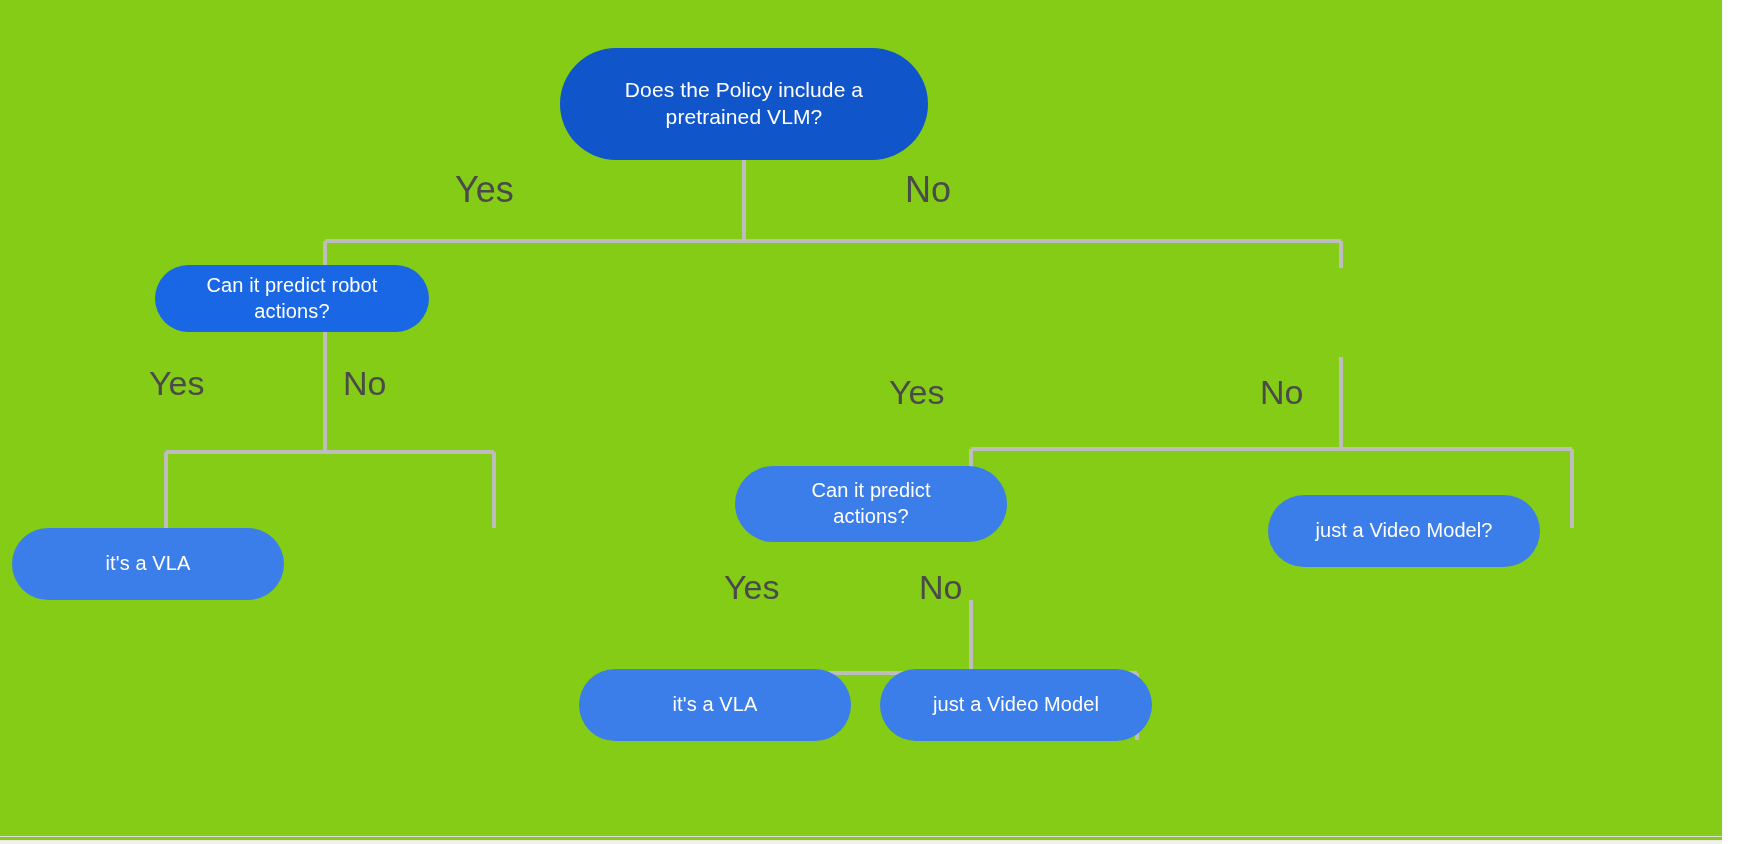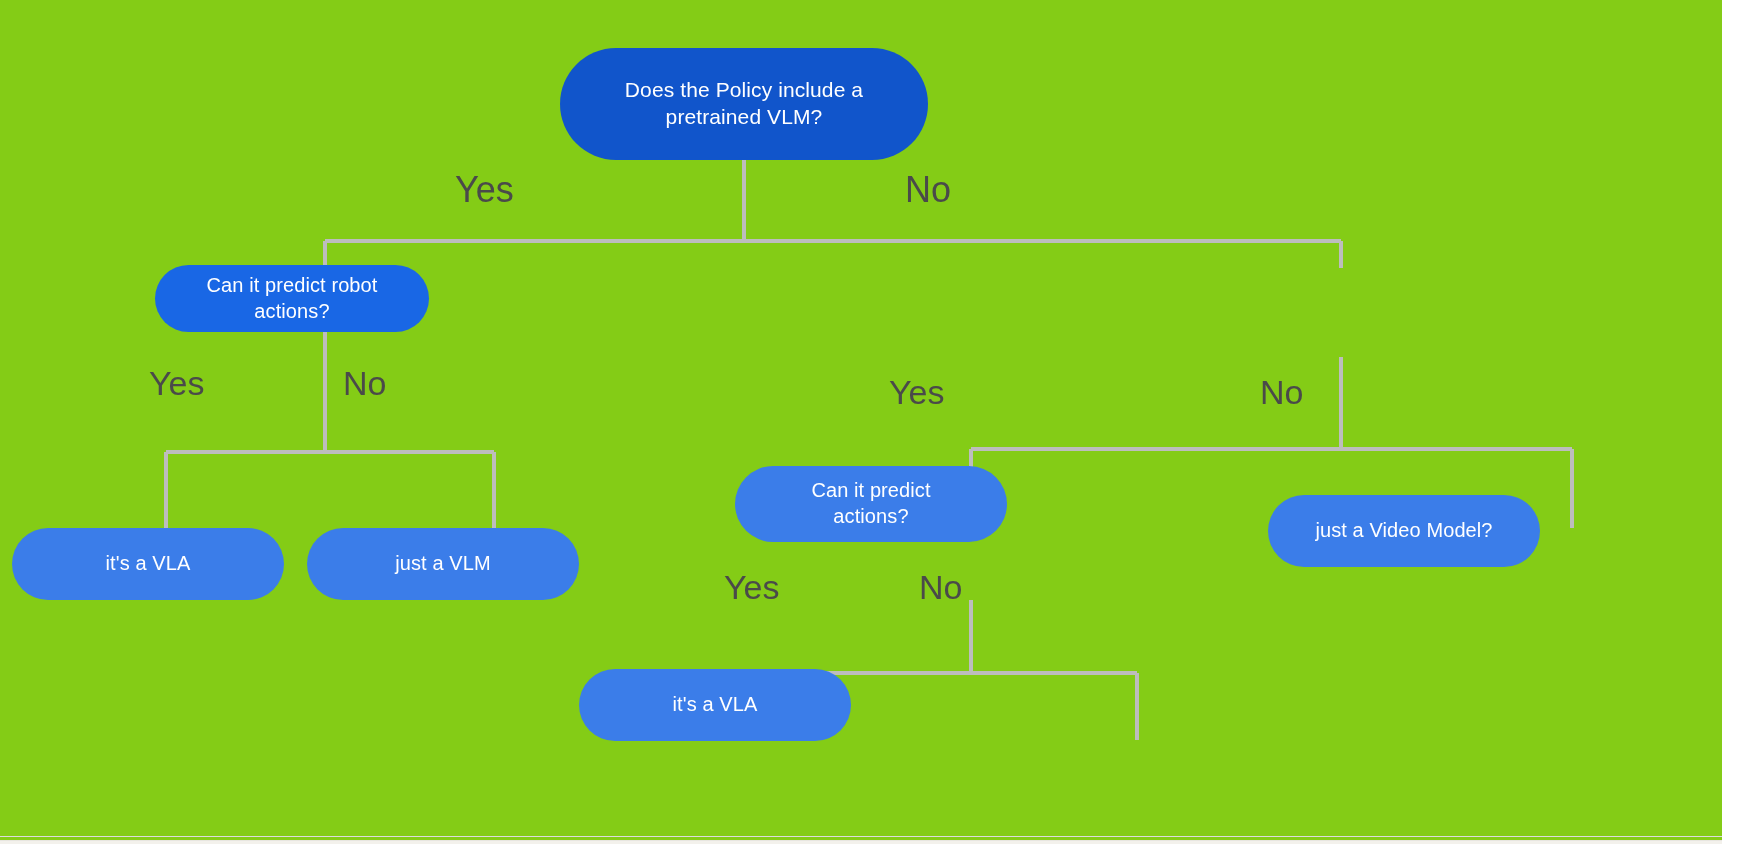--- a/index.html
+++ b/index.html
@@ -125,29 +125,29 @@
 
   <div class="node root" style="left:560px; top:48px; width:368px; height:112px;">Does the Policy include a
 pretrained VLM?</div>
 
   <div class="node branch" style="left:155px; top:265px; width:274px; height:67px;">Can it predict robot
 actions?</div>
 
 
   <div class="node leaf" style="left:12px; top:528px; width:272px; height:72px;">it's a VLA</div>
 
-  <div class="node leaf" style="left:307px; top:528px; width:272px; height:72px;">just a VLM</div>
 
   <div class="node leaf" style="left:735px; top:466px; width:272px; height:76px;">Can it predict
 actions?</div>
 
   <div class="node leaf" style="left:1268px; top:478px; width:272px; height:72px;margin-top:17px;">just a Video Model?</div>
 
   <div class="node leaf" style="left:579px; top:669px; width:272px; height:72px;">it's a VLA</div>
 
+  <div class="node leaf" style="left:880px; top:669px; width:272px; height:72px;">just a Video Model</div>
 
   <div class="edge-label" style="left:455px; top:172px;">Yes</div>
 
   <div class="edge-label" style="left:905px; top:172px;">No</div>
 
   <div class="edge-label small" style="left:149px; top:366px;">Yes</div>
 
   <div class="edge-label small" style="left:343px; top:366px;">No</div>
 
   <div class="edge-label small" style="left:889px; top:375px;">Yes</div>

